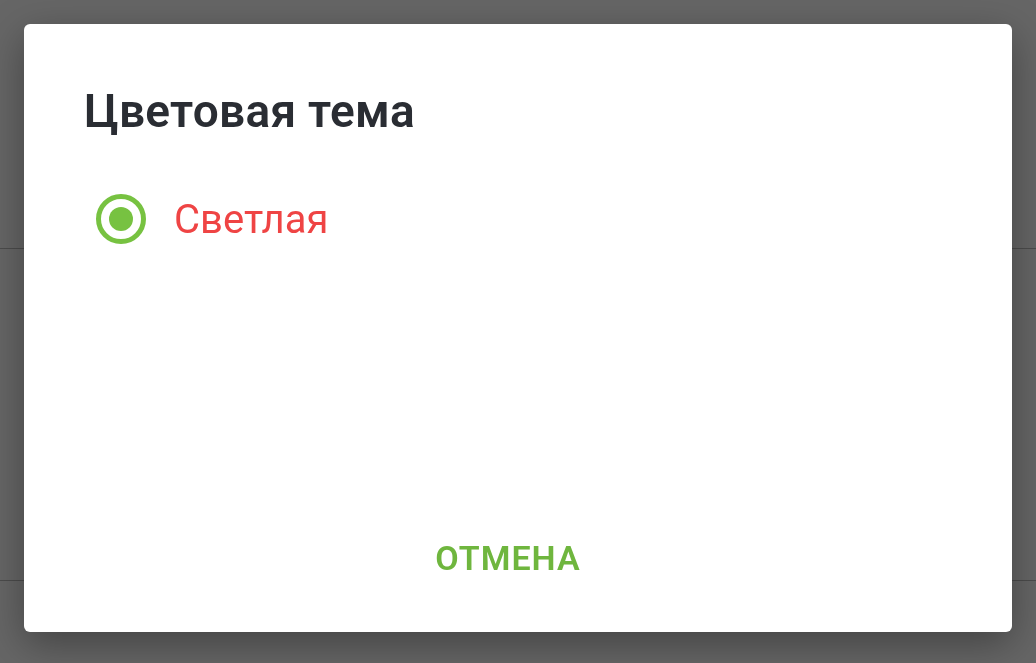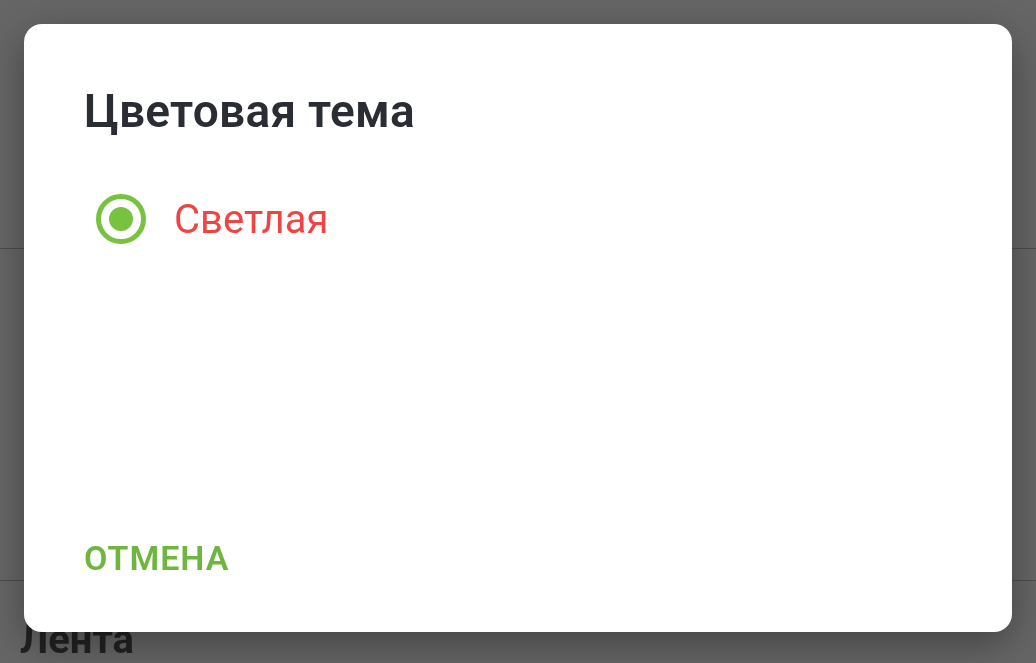--- a/index.html
+++ b/index.html
@@ -37,21 +37,21 @@
     }
     .bg-line.l1 { top: 248px; }
     .bg-line.l2 { top: 580px; }
     .dialog {
       position: absolute;
       left: 24px;
       top: 24px;
       width: 988px;
       height: 608px;
       background: #fff;
-      border-radius: 18px;
+      border-radius: 6px;
       box-shadow: 0 12px 40px rgba(0,0,0,0.35);
       padding: 60px 60px 40px 60px;
       display: flex;
       flex-direction: column;
     }
     .dialog-title {
       font-size: 46px;
       font-weight: 600;
       color: #2a2d33;
       margin-bottom: 56px;
@@ -94,21 +94,21 @@
     .radio-circle.unselected {
       border: 4px solid #a6a9ad;
     }
     .radio-label {
       font-size: 40px;
       color: #ef4444;
       font-weight: 400;
     }
     .actions {
       display: flex;
-      justify-content: flex-start;
+      justify-content: center;
       gap: 80px;
       padding-right: 20px;
       padding-bottom: 14px;
       margin-top: 48px;
     }
     .action-btn {
       background: none;
       border: none;
       font-size: 34px;
       font-weight: 600;
@@ -117,21 +117,20 @@
       cursor: pointer;
       font-family: inherit;
     }
   </style>
 </head>
 <body>
 
 <div class="backdrop">
   <div class="bg-line l1"></div>
   <div class="bg-line l2"></div>
-  <div class="bg-text">Лента</div>
 </div>
 
 <div class="dialog">
   <h2 class="dialog-title">Цветовая тема</h2>
 
   <div class="options">
     <label class="radio-option">
       <span class="radio-circle selected"></span>
       <span class="radio-label">Светлая</span>
     </label>

